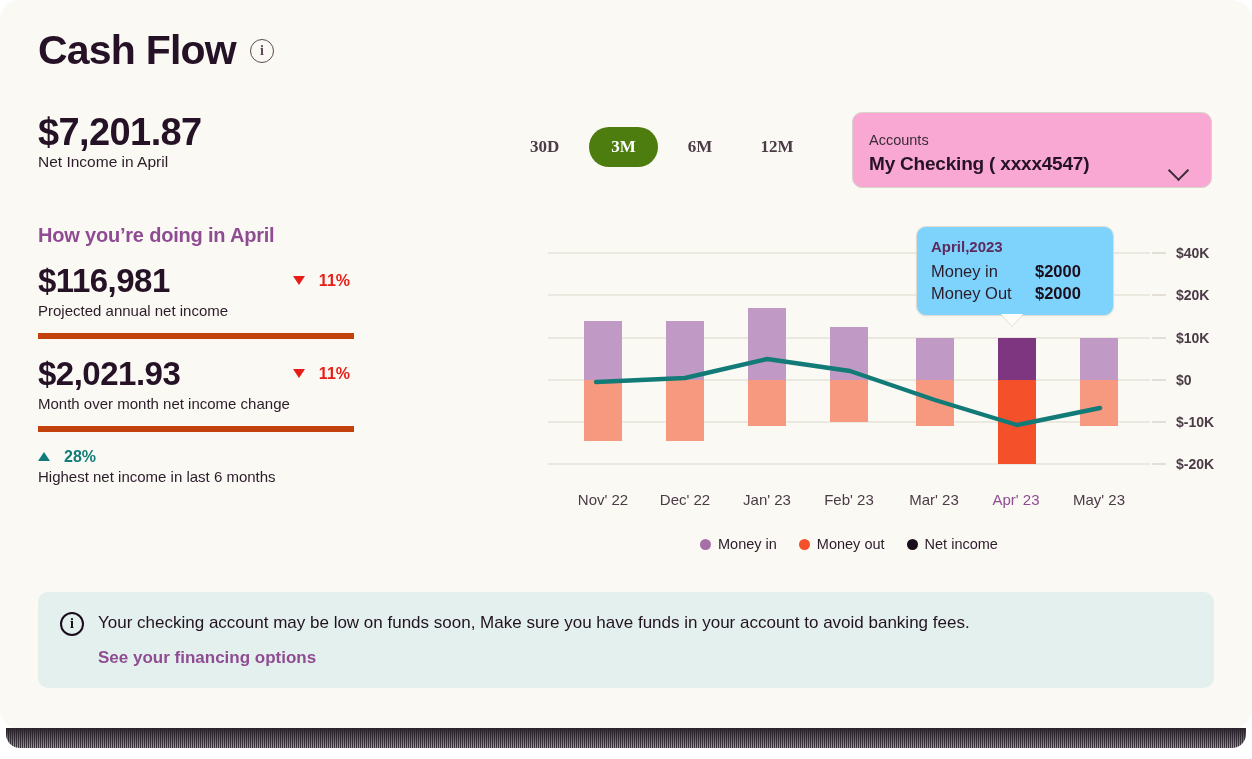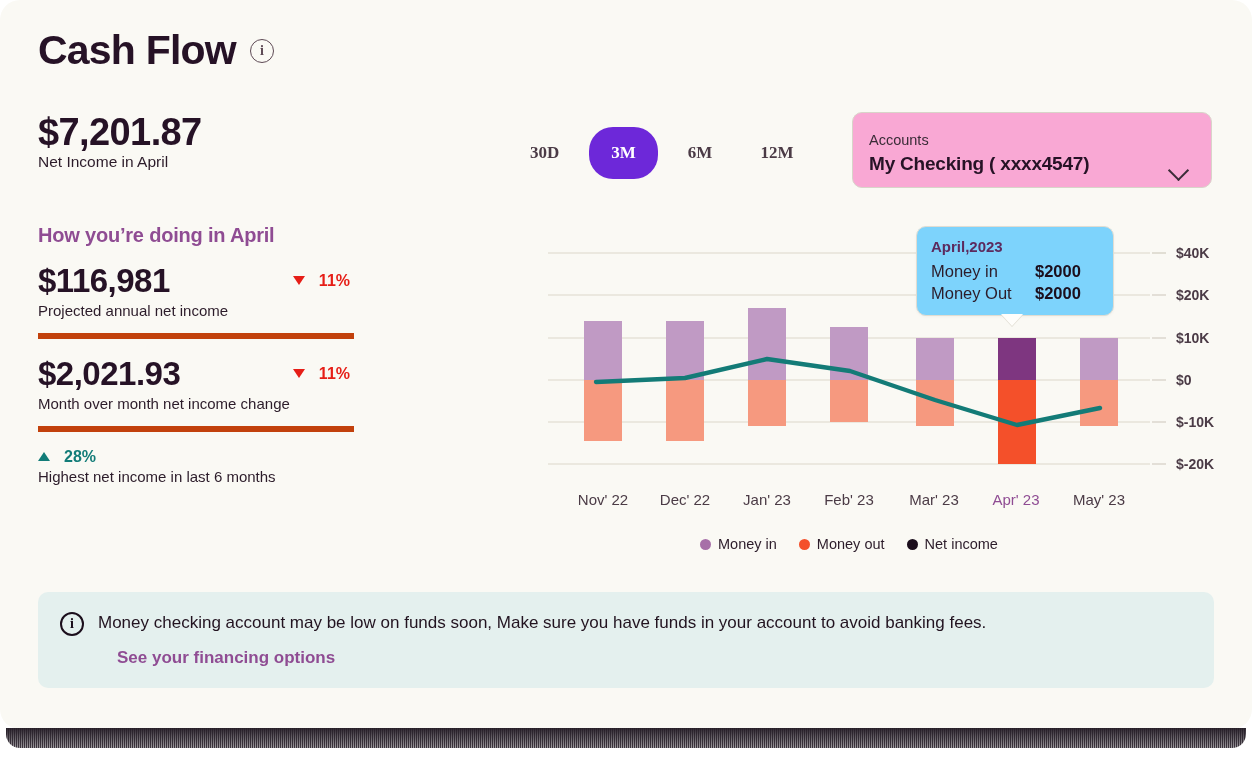--- a/index.html
+++ b/index.html
@@ -164,23 +164,23 @@
     font-weight: 700;
     color: #4B3B46;
     padding: 10px 18px;
     border-radius: 24px;
     cursor: pointer;
     user-select: none;
     white-space: nowrap;
     font-family: Liberation Serif, serif;
   }
   .range-tab.active {
-    background: #6d28d9;
+    background: #4d7c0f;
     color: #FFFFFF;
-    padding: 16px 22px;
+    padding: 10px 22px;
   }
 
   .account-select {
     position: absolute;
     left: 852px;
     top: 112px;
     width: 360px;
     height: 76px;
     box-sizing: border-box;
     background: #f9a8d4;
@@ -327,21 +327,20 @@
     line-height: 1.35;
   }
   .alert-link {
     display: inline-block;
     margin-top: 13px;
     font-size: 17px;
     font-weight: 700;
     color: #8F4C93;
     text-decoration: none;
     cursor: pointer;
-    margin-left: 19px;
   }
 
   .axis-label {
     font-family: "Liberation Sans", sans-serif;
     font-size: 15px;
     fill: #4B3B46;
   }
   .axis-label.active { fill: #8F4C93; }
   .ytick-label {
     font-family: "Liberation Sans", sans-serif;
@@ -508,20 +507,20 @@
       </div>
       <div class="legend-item">
         <span class="legend-dot" style="background:#1B0E1C"></span>
         <span>Net income</span>
       </div>
     </div>
 
     <div class="alert">
       <div class="alert-icon">i</div>
       <div class="alert-body">
-        <div class="alert-text">Money checking account may be low on funds soon, Make sure you have funds in your account to avoid banking fees.</div>
+        <div class="alert-text">Your checking account may be low on funds soon, Make sure you have funds in your account to avoid banking fees.</div>
         <a class="alert-link">See your financing options</a>
       </div>
     </div>
 
   </div>
   <div class="card-shadow"></div>
 </div>
 
 </body></html>

